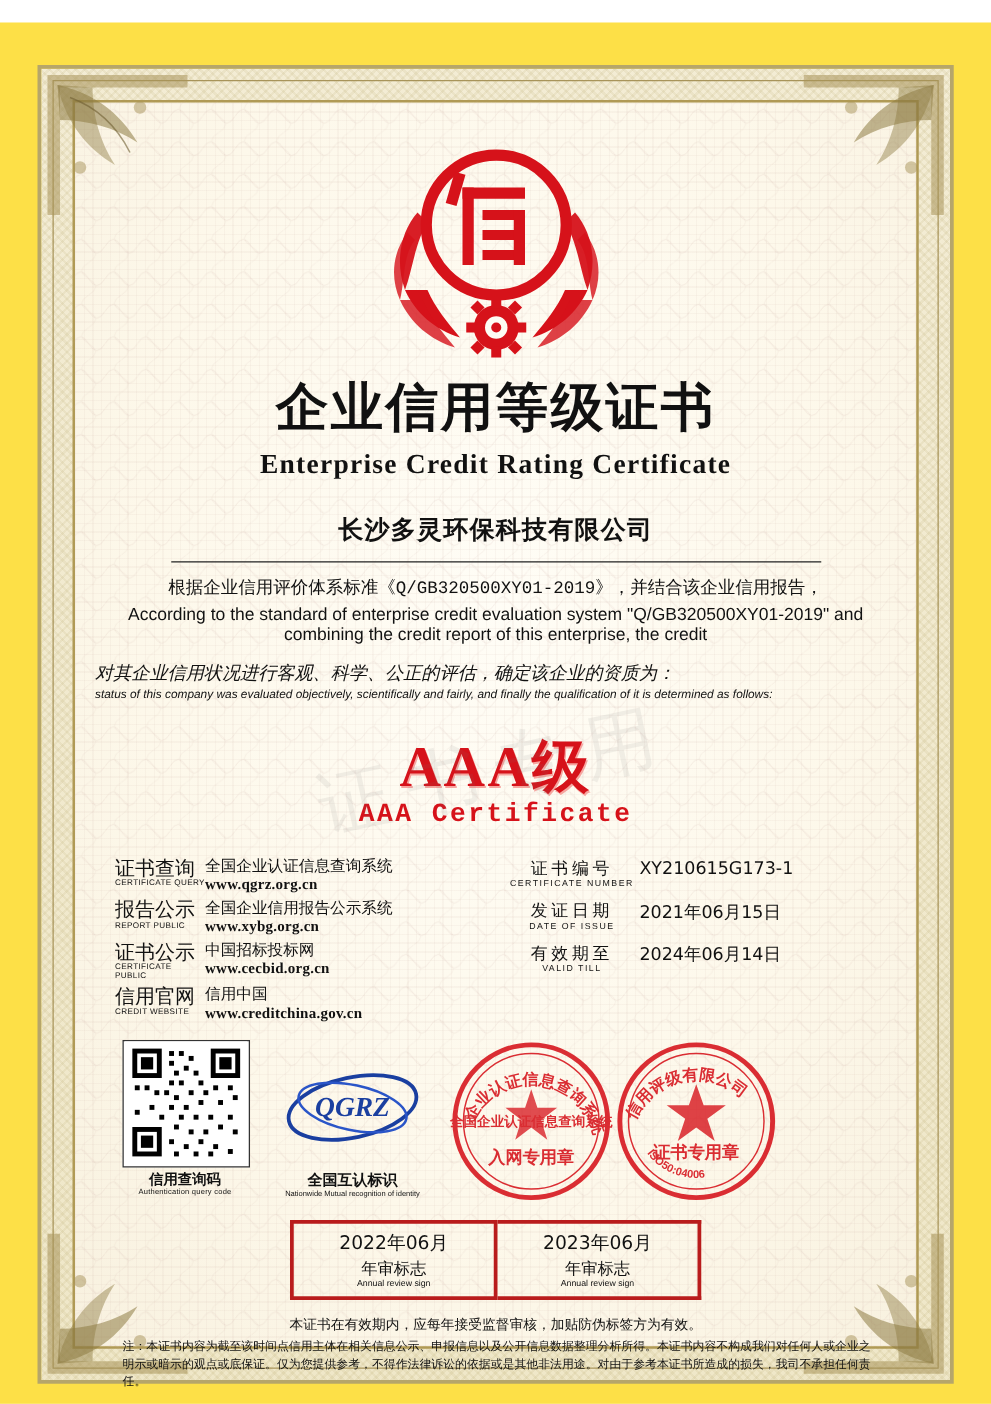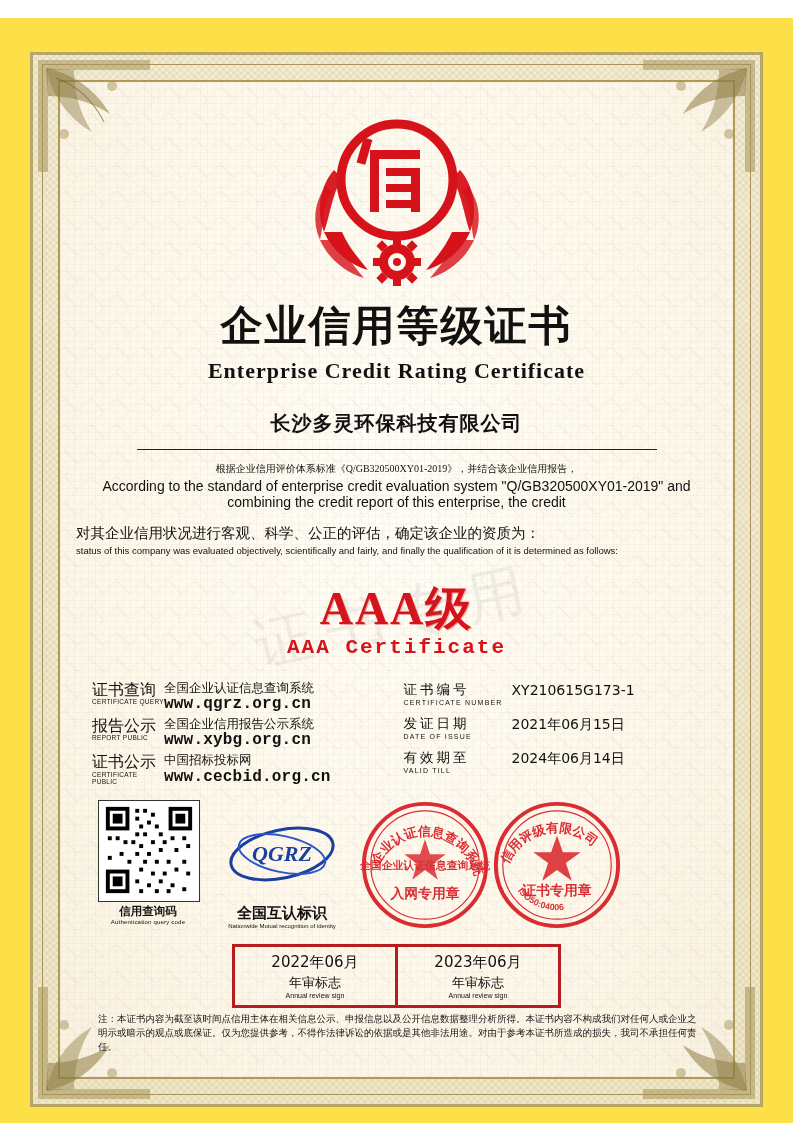--- a/index.html
+++ b/index.html
@@ -81,28 +81,28 @@
   }
   .rule{
     width:520px;height:1px;background:#222;margin:12px auto 0 auto;
   }
   .address{
     font-family:"DejaVu Sans","Liberation Sans",sans-serif;
     font-size:11px;color:#111;margin-top:7px;
   }
   .para{margin-top:12px;}
   .para .cn{
-    font-family:Liberation Serif, serif;
-    font-size:10px;color:#111;line-height:1.35;
+    font-family:Liberation Mono, monospace;
+    font-size:14px;color:#111;line-height:1.35;
   }
   .para .en{
     font-family:"Liberation Sans",sans-serif;
     font-size:14px;color:#111;margin-top:2px;
   }
-  .para2{margin-top:14px;text-align:left;padding-left:6px;}
+  .para2{margin-top:14px;text-align:left;padding-left:6px;font-style:italic;}
   .para2 .cn{font-family:"DejaVu Sans","Liberation Sans",sans-serif;font-size:14.5px;color:#111;}
   .para2 .en{font-family:"Liberation Sans",sans-serif;font-size:9.5px;color:#111;margin-top:2px;}
 
   .grade{
     margin-top:22px;
   }
   .grade-cn{
     font-family:"Liberation Serif",serif;
     font-size:46px;font-weight:bold;color:#d6121a;letter-spacing:2px;
     text-shadow:1px 1px 0 #f6a6a0;
@@ -110,47 +110,47 @@
   .grade-en{
     font-family:Liberation Mono, monospace;
     font-size:21px;font-weight:bold;color:#d6121a;letter-spacing:2px;margin-top:-4px;
   }
 
   
   .info{
     display:flex;margin-top:22px;padding:0 22px;text-align:left;
   }
   .info-left{width:50%;}
-  .info-right{width:50%;padding-left:14px;}
+  .info-right{width:50%;padding-left:14px;text-align:center;}
   .info-row{display:flex;align-items:flex-start;margin-bottom:4px;}
   .lab{width:72px;flex:0 0 72px;}
   .lab .cn{font-family:"DejaVu Sans","Liberation Sans",sans-serif;font-size:16px;color:#111;line-height:1.1;}
   .lab .en{font-family:"Liberation Sans",sans-serif;font-size:6.5px;color:#111;letter-spacing:.3px;}
   .val .cn{font-family:"DejaVu Sans","Liberation Sans",sans-serif;font-size:12.5px;color:#111;line-height:1.15;}
-  .val .url{font-family:Liberation Mono, monospace;font-size:16px;color:#111;font-weight:bold;letter-spacing:.2px;}
+  .val .url{font-family:Liberation Serif, serif;font-size:12px;color:#111;font-weight:bold;letter-spacing:.2px;}
 
   .rrow{display:flex;align-items:flex-start;margin-bottom:9px;}
   .rlab{width:108px;flex:0 0 108px;}
   .rlab .cn{font-family:"DejaVu Sans","Liberation Sans",sans-serif;font-size:13.5px;color:#111;letter-spacing:3px;}
   .rlab .en{font-family:"Liberation Sans",sans-serif;font-size:7px;color:#111;letter-spacing:1.2px;}
   .rval{font-family:"DejaVu Sans","Liberation Sans",sans-serif;font-size:14px;color:#111;padding-top:1px;}
 
   
   .bottom{position:relative;margin-top:10px;height:140px;}
   .qr{
     position:absolute;left:28px;top:0;width:100px;height:100px;
     background:#fff;border:1px solid #333;
   }
   .qr-cap{position:absolute;left:18px;top:104px;width:120px;text-align:center;}
   .qr-cap .cn{font-family:"DejaVu Sans","Liberation Sans",sans-serif;font-size:11.5px;font-weight:bold;color:#111;}
   .qr-cap .en{font-family:"Liberation Sans",sans-serif;font-size:6px;color:#111;letter-spacing:.2px;}
 
   .qgrz{position:absolute;left:152px;top:14px;width:120px;text-align:left;}
   .qgrz-cap{position:absolute;left:142px;top:104px;width:140px;text-align:center;}
-  .qgrz-cap .cn{font-family:Liberation Mono, monospace;font-size:15px;font-weight:bold;color:#111;}
+  .qgrz-cap .cn{font-family:Liberation Mono, monospace;font-size:12px;font-weight:bold;color:#111;}
   .qgrz-cap .en{font-family:"Liberation Sans",sans-serif;font-size:6px;color:#111;}
 
   .stamp{position:absolute;top:-4px;}
   .stamp.s1{left:286px;}
   .stamp.s2{left:418px;}
 
   
   .review{
     display:flex;justify-content:center;margin-top:4px;
   }
@@ -324,20 +324,30 @@
           <div class="lab">
             <div class="cn">证书公示</div>
             <div class="en">CERTIFICATE PUBLIC</div>
           </div>
           <div class="val">
             <div class="cn">中国招标投标网</div>
             <div class="url">www.cecbid.org.cn</div>
           </div>
         </div>
 
+        <div class="info-row">
+          <div class="lab">
+            <div class="cn">信用官网</div>
+            <div class="en">CREDIT WEBSITE</div>
+          </div>
+          <div class="val">
+            <div class="cn">信用中国</div>
+            <div class="url">www.creditchina.gov.cn</div>
+          </div>
+        </div>
 
       </div>
 
       <div class="info-right">
 
         <div class="rrow">
           <div class="rlab">
             <div class="cn">证书编号</div>
             <div class="en">CERTIFICATE NUMBER</div>
           </div>
@@ -480,18 +490,19 @@
         <div class="cn">年审标志</div>
         <div class="en">Annual review sign</div>
       </div>
       <div class="rbox">
         <div class="date">2023年06月</div>
         <div class="cn">年审标志</div>
         <div class="en">Annual review sign</div>
       </div>
     </div>
 
+    <div class="notice">本证书在有效期内，应每年接受监督审核，加贴防伪标签方为有效。</div>
     <div class="fine">注：本证书内容为截至该时间点信用主体在相关信息公示、申报信息以及公开信息数据整理分析所得。本证书内容不构成我们对任何人或企业之明示或暗示的观点或底保证。仅为您提供参考，不得作法律诉讼的依据或是其他非法用途。对由于参考本证书所造成的损失，我司不承担任何责任。</div>
 
   </div>
 
   <div class="watermark">证书专用</div>
 </div>
 
 </body></html>

